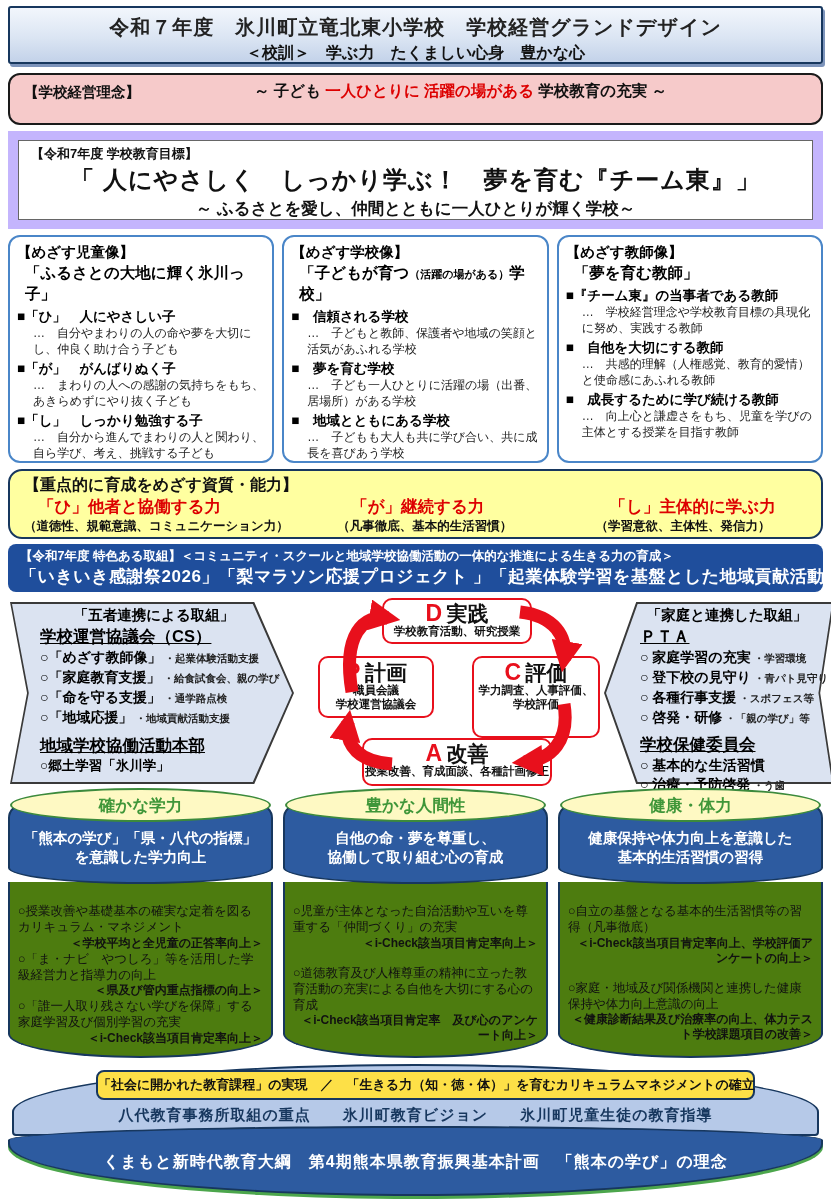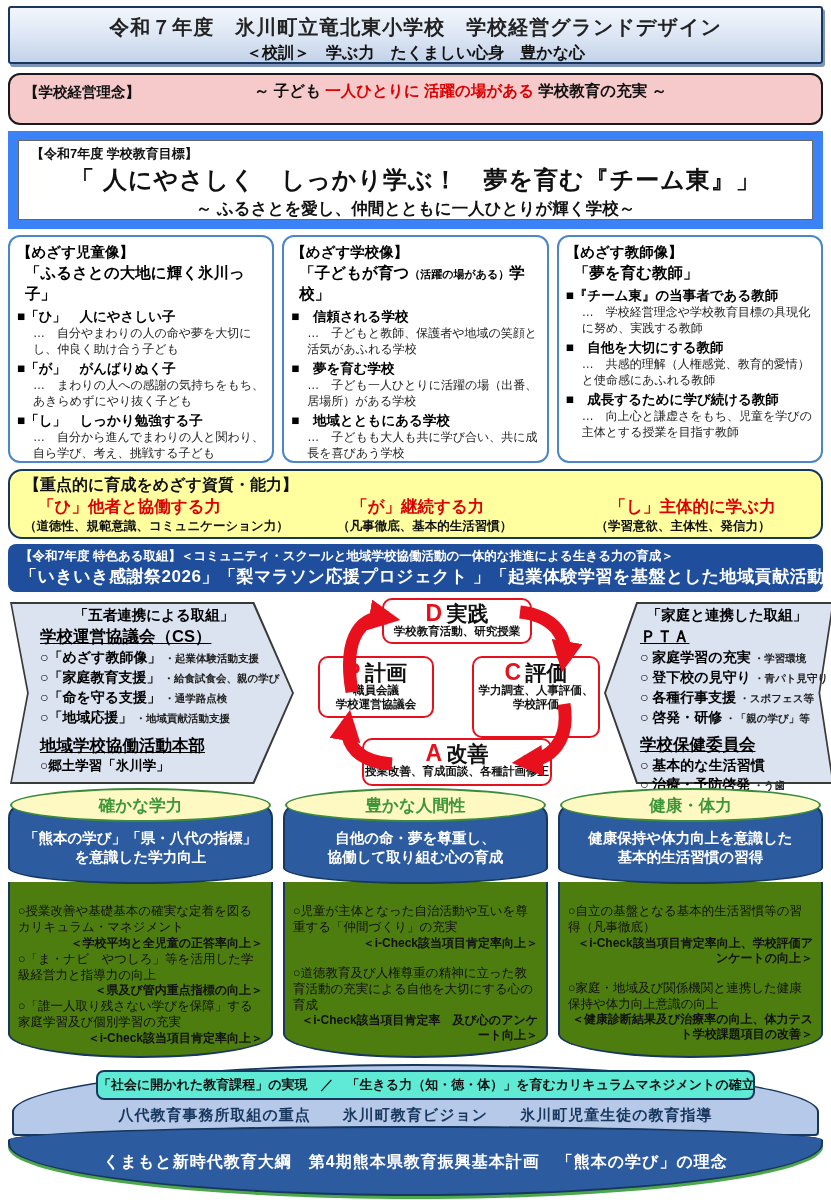--- a/index.html
+++ b/index.html
@@ -17,21 +17,21 @@
 
   
   .phil { position:relative; height:52px; background:#f6caca; border:2px solid #1a1a1a;
           border-radius:12px; margin-bottom:6px; padding-top:5px; }
   .phil-label { position:absolute; left:14px; top:8px; font-size:14.5px; font-weight:bold; color:#111; }
   .phil-l1 { text-align:center; font-size:18px; font-weight:bold; color:#111; padding-left:90px; }
   .phil-l2 { text-align:center; font-size:15.5px; font-weight:bold; color:#111; padding-left:90px; margin-top:1px; }
   .red { color:#dd0000; }
 
   
-  .goal-frame { background:#3b82f6; padding:9px 10px; margin-bottom:6px; height:98px; }
+  .goal-frame { background:#c4b5fd; padding:9px 10px; margin-bottom:6px; height:98px; }
   .goal-box { background:#fff; border:1px solid #666; height:100%; padding:4px 12px; }
   .goal-label { font-size:13px; font-weight:bold; color:#111; }
   .goal-main { text-align:center; font-size:24px; font-weight:bold; color:#111; margin-top:1px; letter-spacing:1px;}
   .goal-sub { text-align:center; font-size:16.5px; font-weight:bold; color:#111; margin-top:2px; }
 
   
   .visions { display:flex; gap:8px; margin-bottom:6px; height:228px; }
   .vbox { flex:1; border:2px solid #4a86c8; border-radius:12px; background:#fff; padding:6px 7px; }
   .v-title { font-size:14.5px; font-weight:bold; }
   .v-sub { font-size:15.5px; font-weight:bold; margin:1px 0 2px 8px; }
@@ -100,21 +100,21 @@
   .pi-target { font-size:12px; font-weight:bold; color:#111; text-align:right; line-height:1.25; }
   .pi-gap { margin-top:14px; }
 
   
   .fnd { position:relative; height:134px; }
   .fnd-light { position:absolute; top:0; left:4px; right:4px; height:72px; background:#b6c9e8;
                border:2px solid #17375e; border-radius:50% 50% 4px 4px / 48px 48px 4px 4px; }
   .fnd-dark { position:absolute; top:62px; left:0; right:0; bottom:2px; background:#2d5ba0;
               border:2px solid #17375e; box-shadow:0 3px 0 #4ca64c;
               border-radius:50% 50% 50% 50% / 14px 14px 52px 52px; }
-  .fnd-green { position:absolute; top:6px; left:88px; right:68px; height:30px; background:#5eead4;
+  .fnd-green { position:absolute; top:6px; left:88px; right:68px; height:30px; background:#fde047;
                border:2px solid #17375e; border-radius:8px; text-align:center; line-height:26px;
                font-size:13px; font-weight:bold; color:#111; white-space:nowrap; z-index:3; }
   .fnd-mid-text { position:absolute; top:42px; left:0; right:0; text-align:center; z-index:2;
                   font-size:15px; font-weight:bold; color:#17375e; letter-spacing:1px; }
   .fnd-bottom-text { position:absolute; top:88px; left:0; right:0; text-align:center; z-index:2;
                      font-size:16px; font-weight:bold; color:#fff; letter-spacing:1px; }
 </style>
 </head>
 <body>
 

